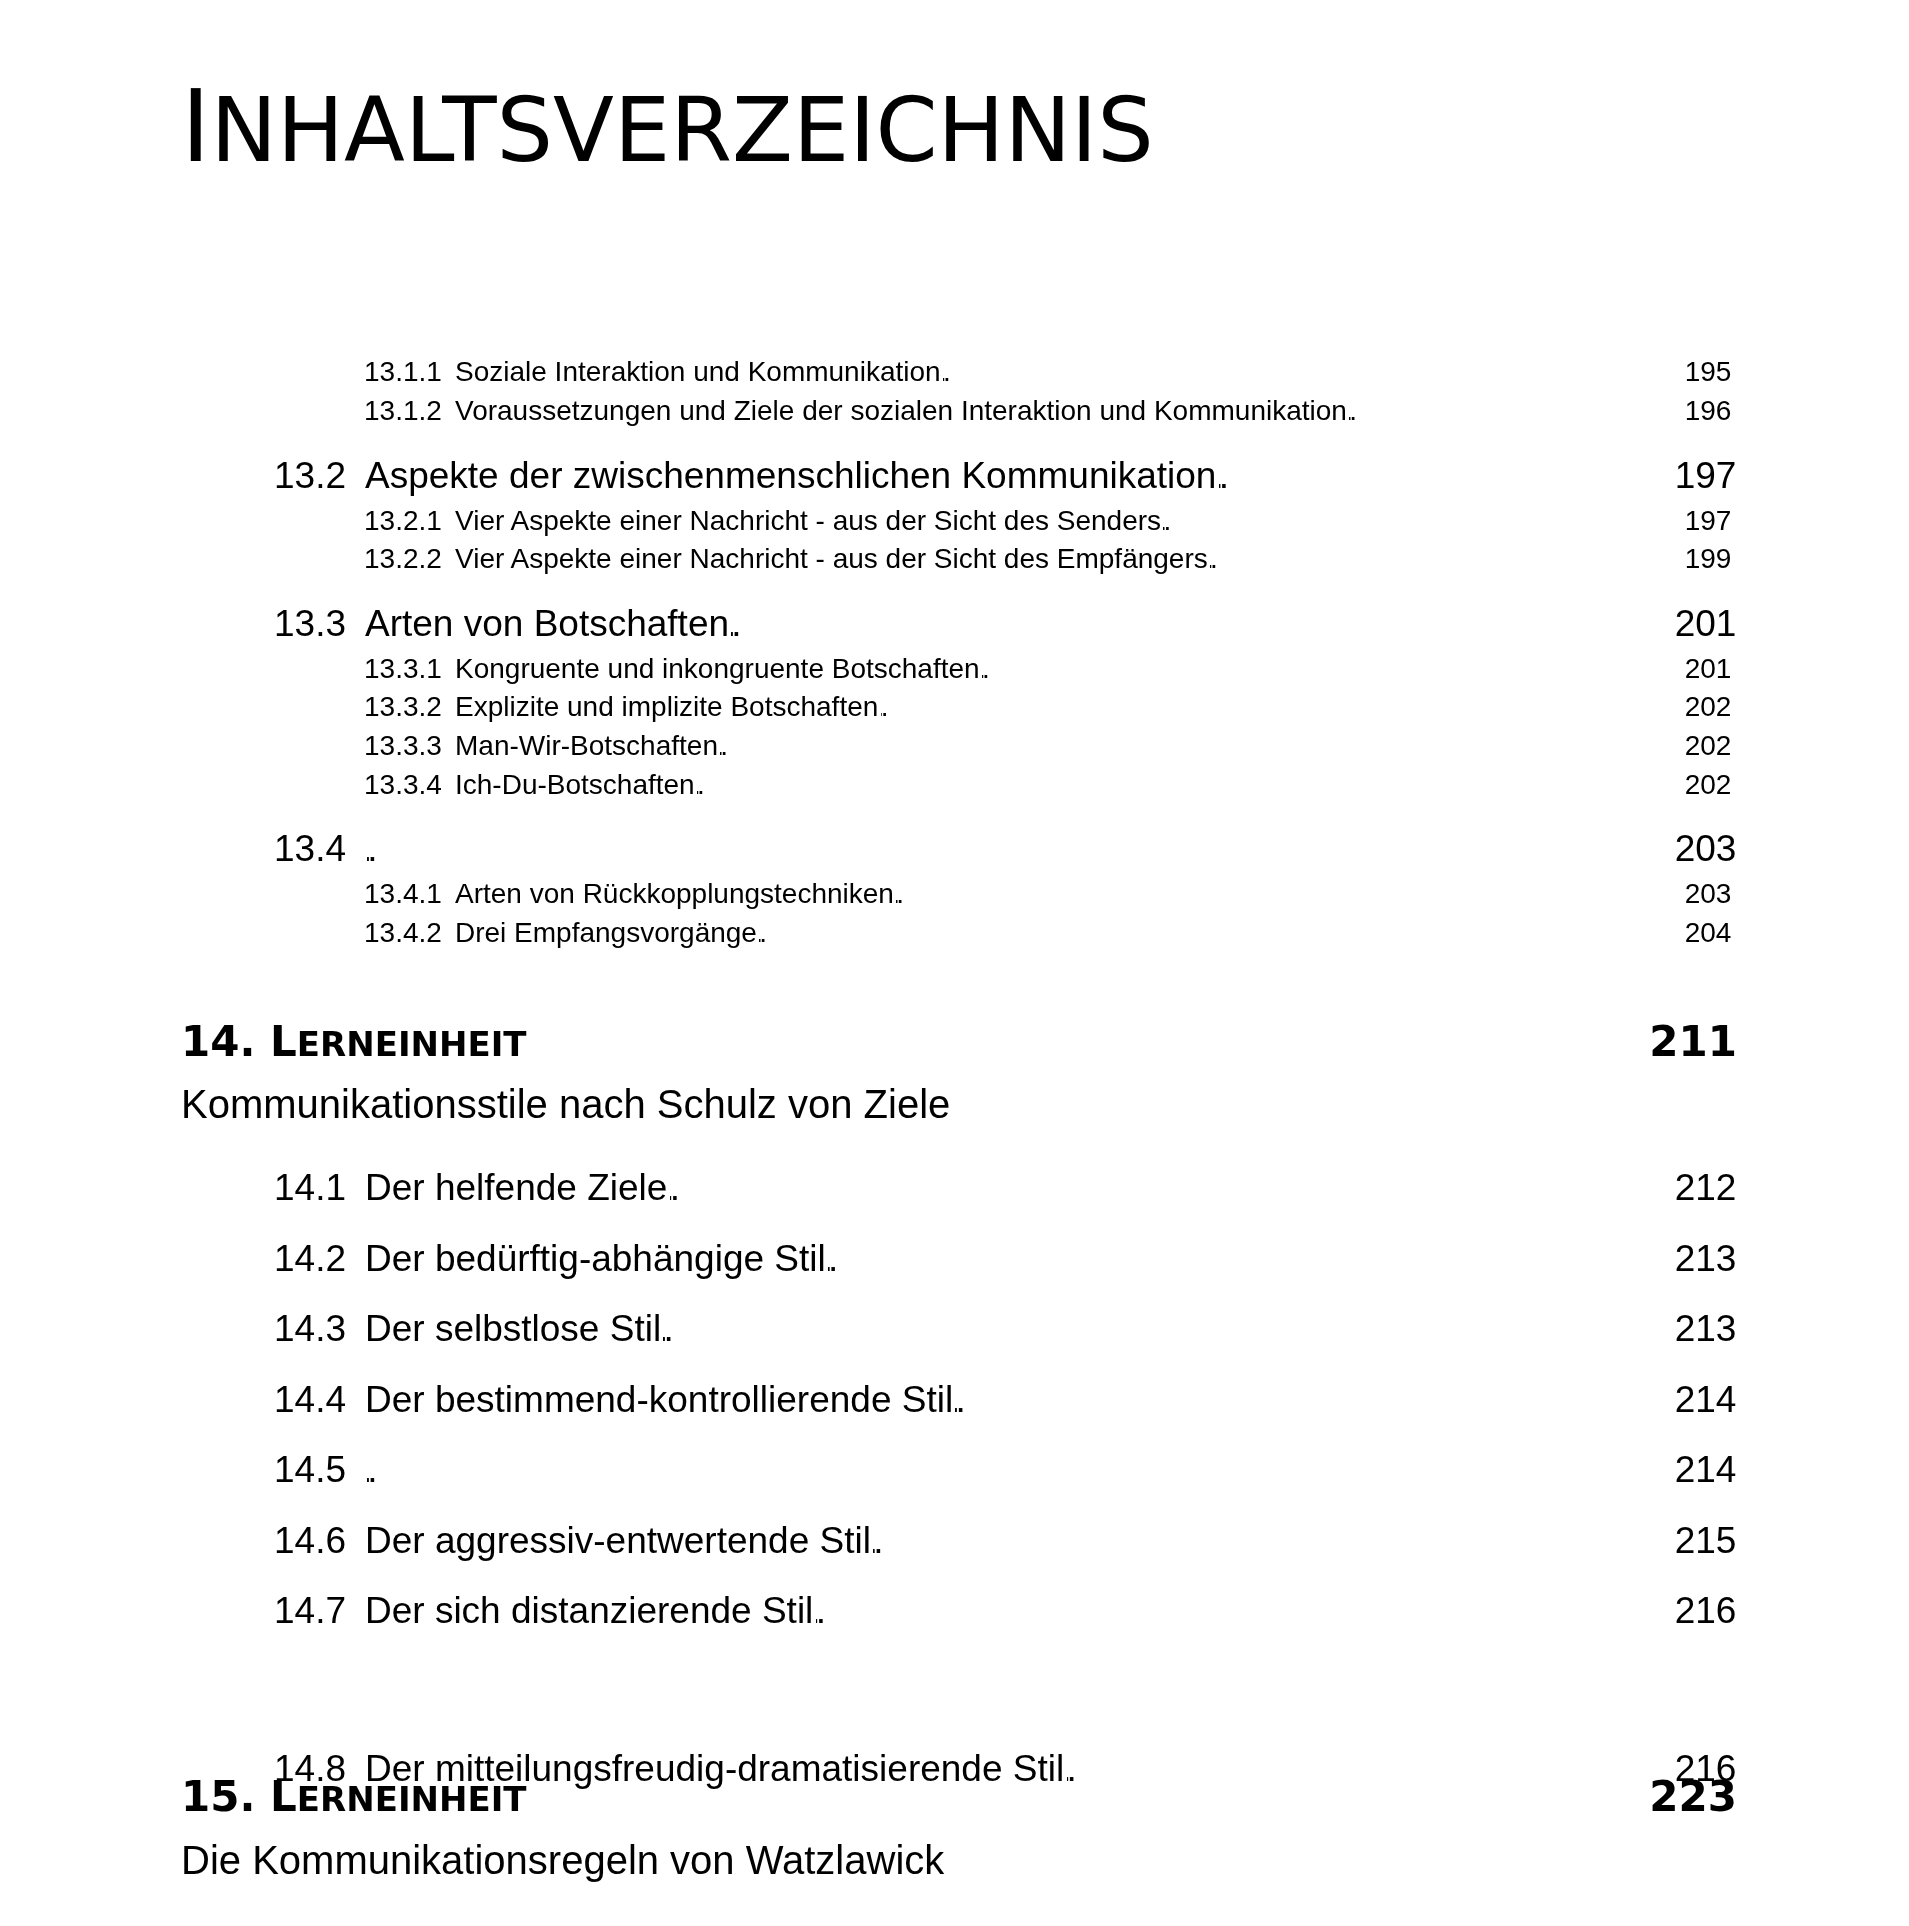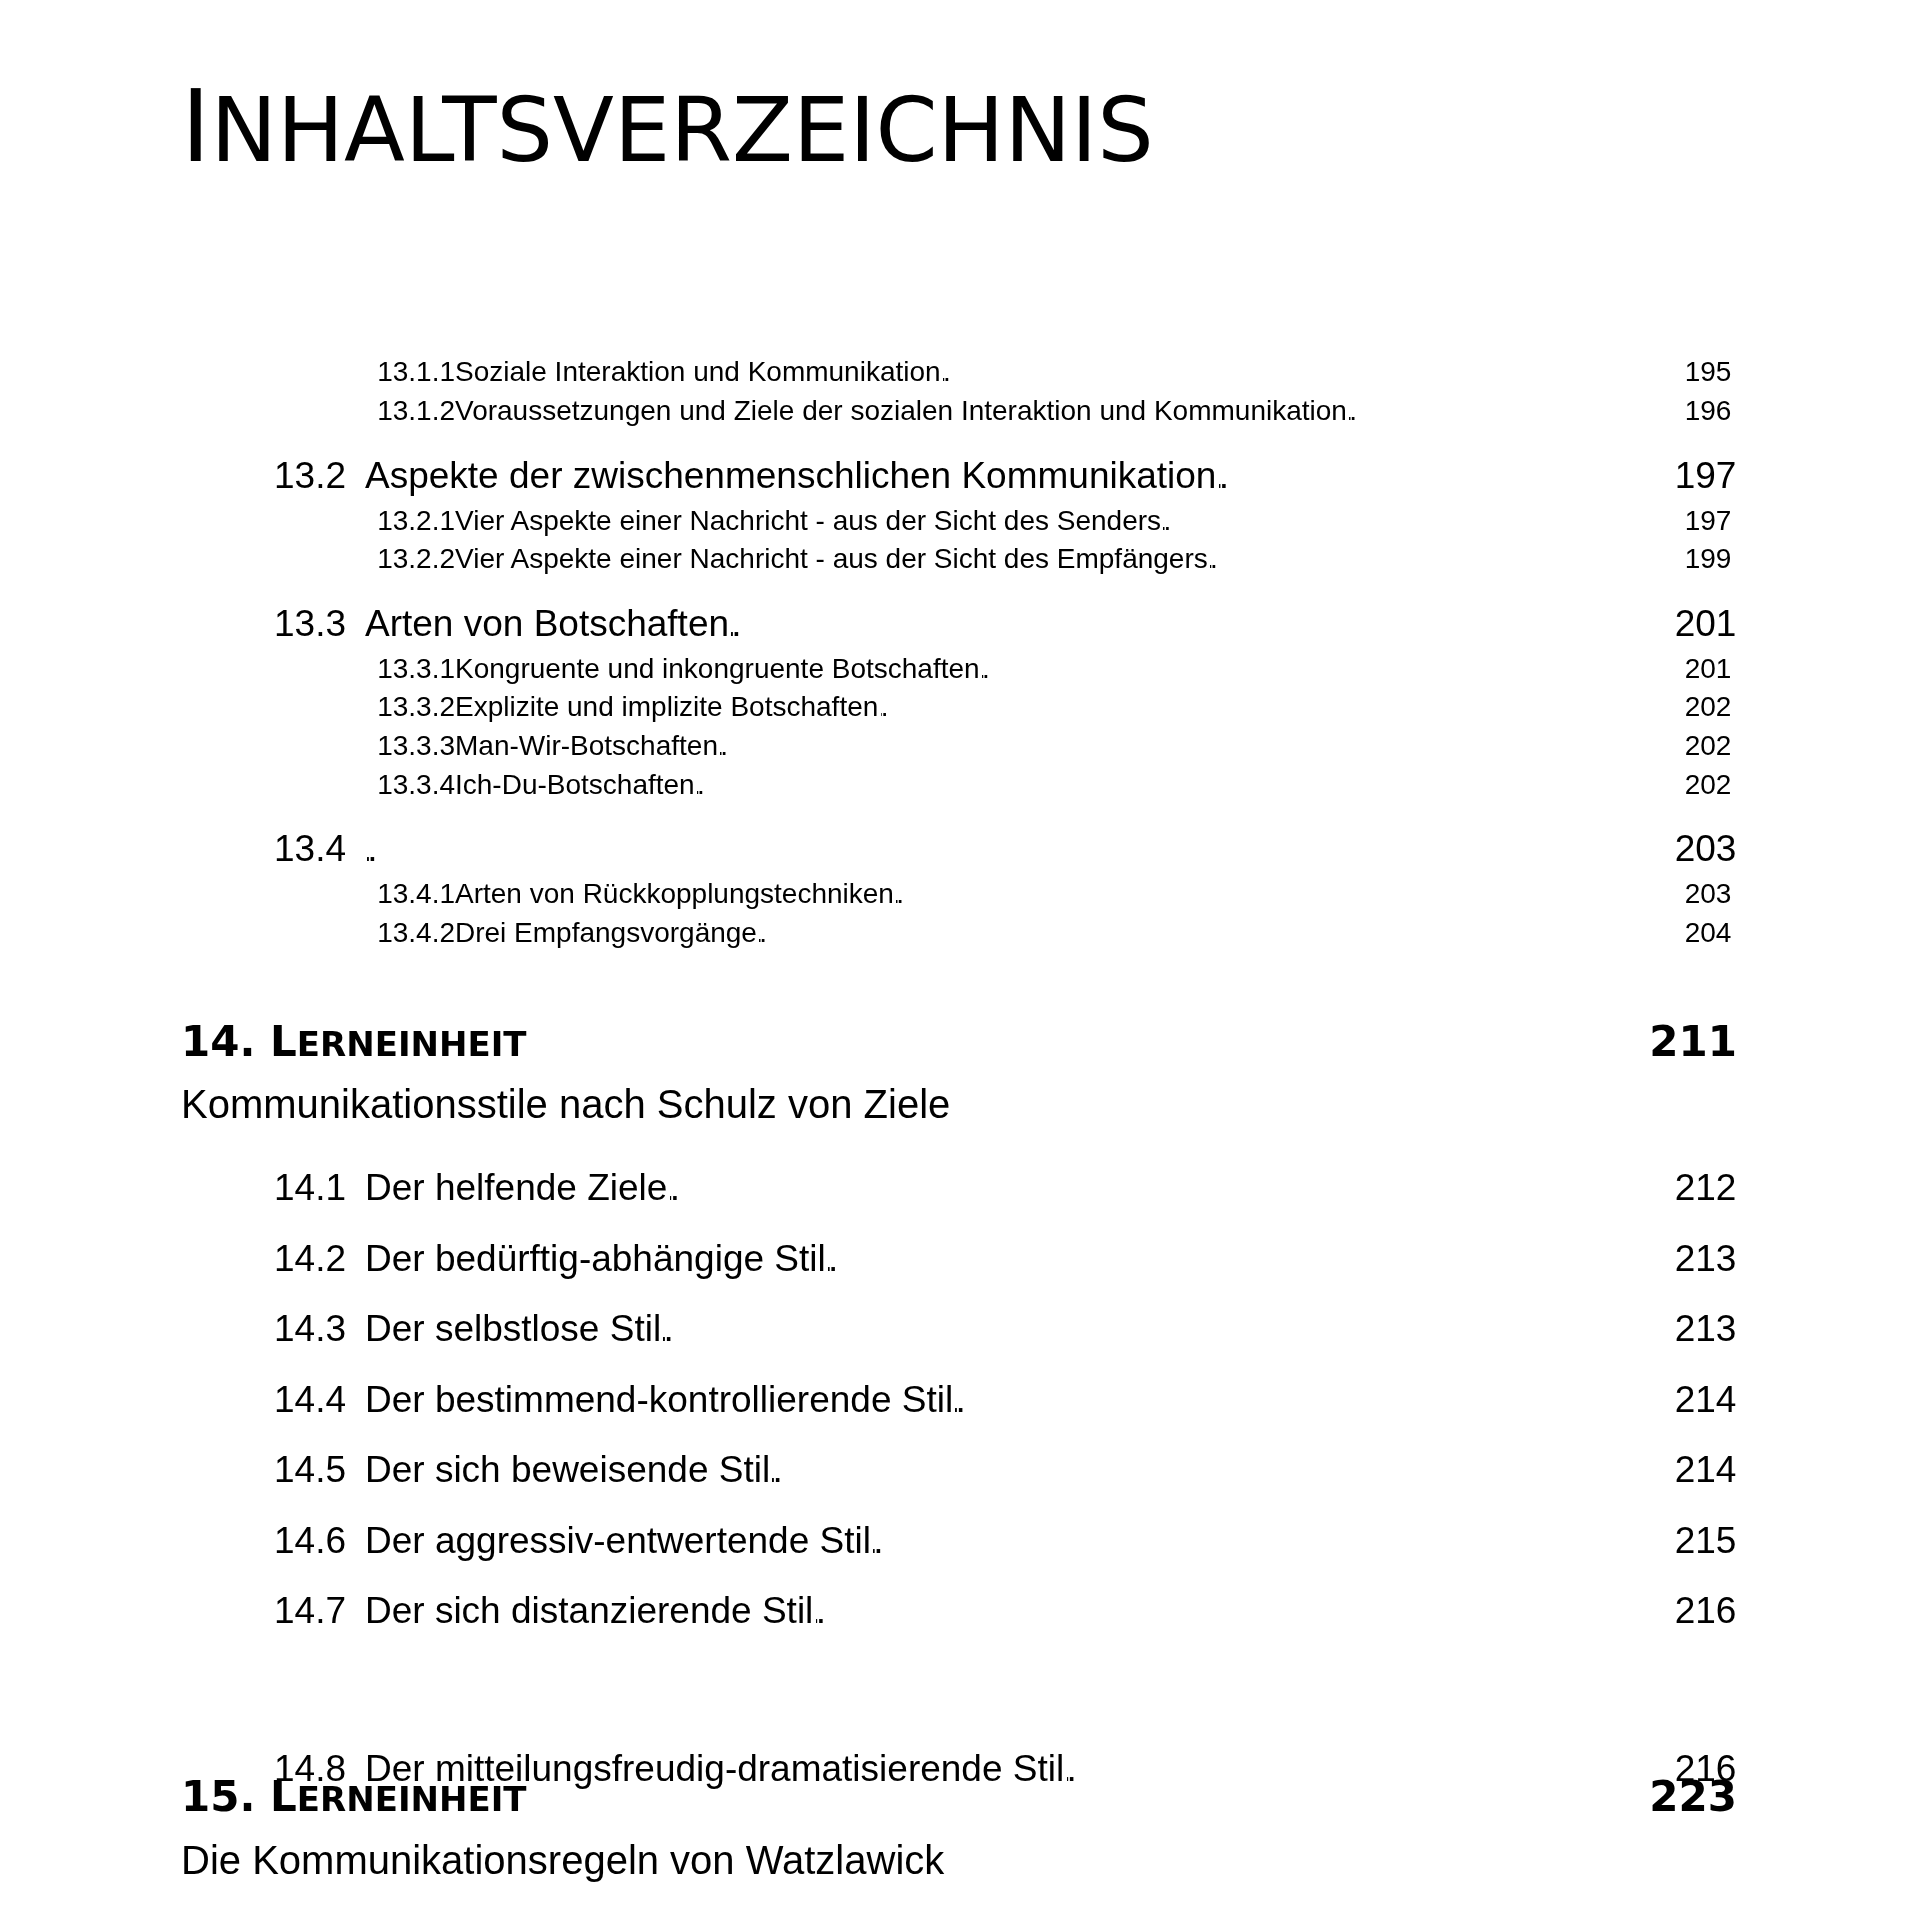--- a/index.html
+++ b/index.html
@@ -17,21 +17,21 @@
   .toc-row .num { display: inline-block; }
   .toc-row .text { flex: 0 0 auto; }
   .toc-row .dots { flex: 1 1 auto; overflow: hidden; margin: 0 2.3px; }
   .toc-row .dots::before {
     content: ". . . . . . . . . . . . . . . . . . . . . . . . . . . . . . . . . . . . . . . . . . . . . . . . . . . . . . . . . . . . . . . . . . . . . . . . . . . . . . . . . . . . . . . . . . . . . . . . . . . . . . . . . . . . . . . . . . . . . . . . . . . . . . . . . . . . . . . . . . . . . . . . . . . . . . . . . . . . . . . . . . . . . . . . . . . . . . . . . . . . . . . . . . . . . . . . . . . . . . . . . . . . . . . . . . . . . . . . . . . . . . . . . . . . . . . . . . . . . . . . . . . . . . . . . . . . . . . . . . . . . . .";
     letter-spacing: -0.35em; white-space: nowrap;
   }
   .toc-row .page { flex: 0 0 auto; text-align: center; }
   
   .lvl3 { left: 364px; width: 1373px; font-size: 28px; }
-  .lvl3 .num { width: 91px; text-align: right; }
+  .lvl3 .num { width: 91px; }
   .lvl3 .page { width: 58px; }
   
   .lvl2 { left: 274px; width: 1464px; font-size: 37px; }
   .lvl2 .num { width: 91px; }
   .lvl2 .page { width: 65px; }
   
   .chapter {
     position: absolute; left: 181px; width: 1556px; display: flex; justify-content: space-between;
     font-family: "DejaVu Sans", sans-serif; font-weight: 700; font-size: 42px; white-space: nowrap;
   }
@@ -151,21 +151,20 @@
     <span class="page">213</span>
   </div>
 <div class="toc-row lvl2" style="top:1379px">
     <span class="num">14.4</span>
     <span class="text">Der bestimmend-kontrollierende Stil</span>
     <span class="dots"></span>
     <span class="page">214</span>
   </div>
 <div class="toc-row lvl2" style="top:1449px">
     <span class="num">14.5</span>
-    <span class="text">Der sich beweisende Stil</span>
     <span class="dots"></span>
     <span class="page">214</span>
   </div>
 <div class="toc-row lvl2" style="top:1520px">
     <span class="num">14.6</span>
     <span class="text">Der aggressiv-entwertende Stil</span>
     <span class="dots"></span>
     <span class="page">215</span>
   </div>
 <div class="toc-row lvl2" style="top:1590px">

